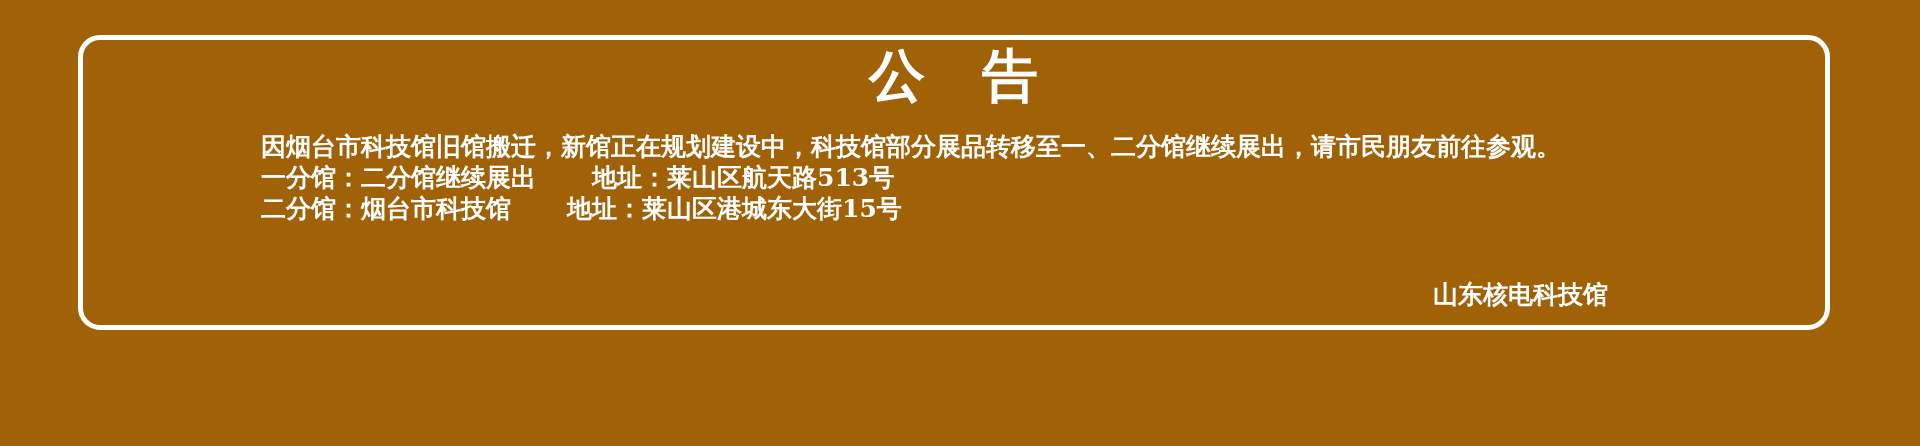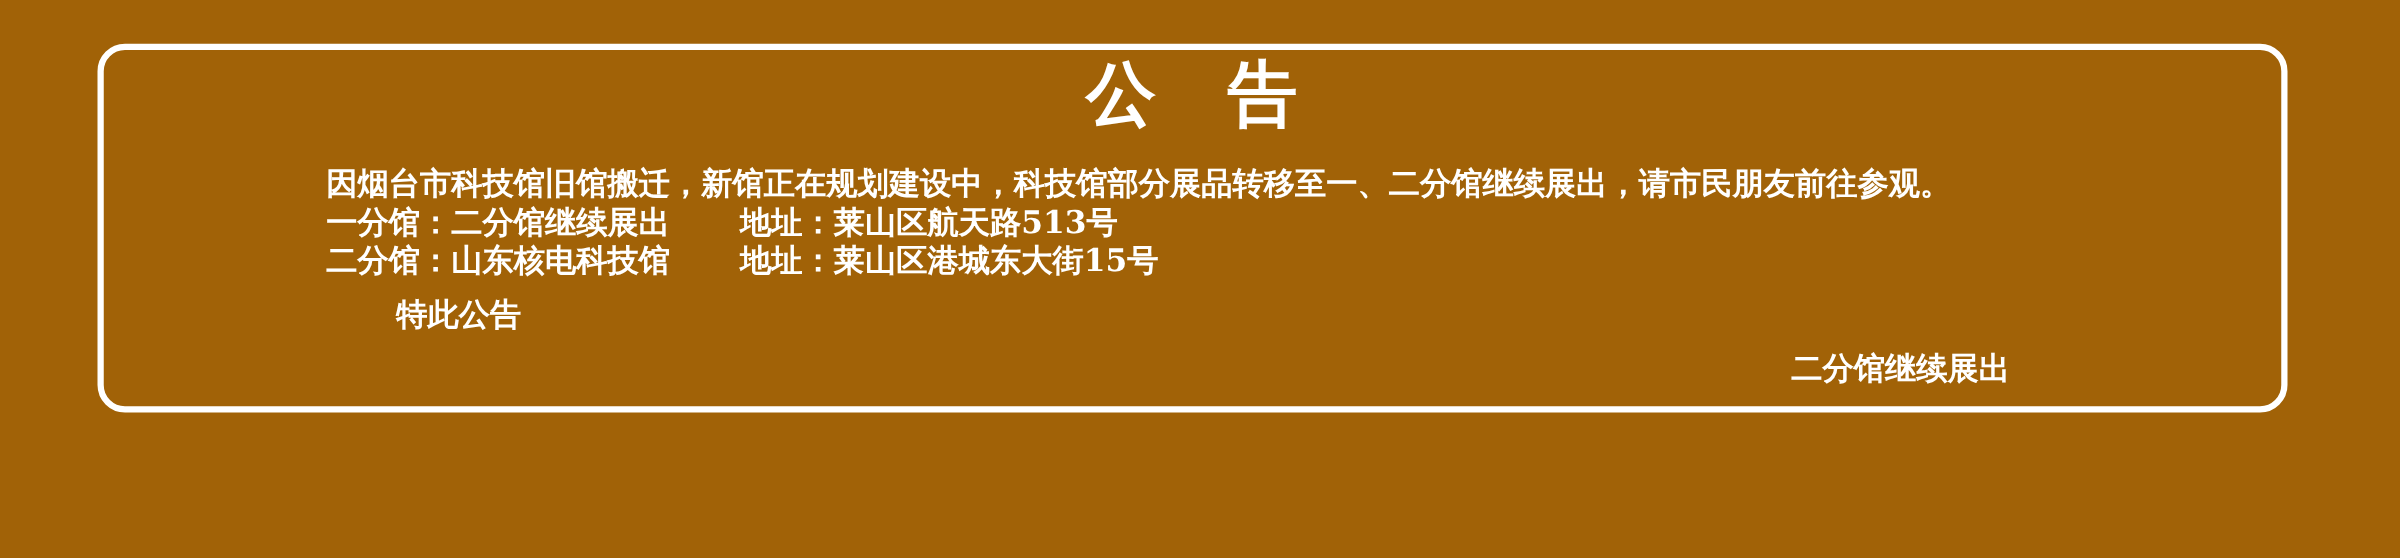--- a/index.html
+++ b/index.html
@@ -112,23 +112,22 @@
   <div class="content">
 
     <div class="title"><span>公</span><span class="sp"></span><span>告</span></div>
 
     <div class="body-block">
 
       <span class="line">因烟台市科技馆旧馆搬迁，新馆正在规划建设中，科技馆部分展品转移至一、二分馆继续展出，请市民朋友前往参观。</span>
 
       <span class="line"><span>一分馆：二分馆继续展出</span><span class="gap-wide"></span><span>地址：莱山区航天路513号</span></span>
 
-      <span class="line"><span>二分馆：山东核电科技馆</span><span class="gap-wide"></span><span>地址：莱山区港城东大街15号</span></span>
+      <span class="line"><span>二分馆：烟台市科技馆</span><span class="gap-wide"></span><span>地址：莱山区港城东大街15号</span></span>
 
 
-      <span class="line-indent">特此公告</span>
 
     </div>
 
-    <div class="signature">二分馆继续展出</div>
+    <div class="signature">山东核电科技馆</div>
 
   </div>
 </div>
 
 </body></html>

